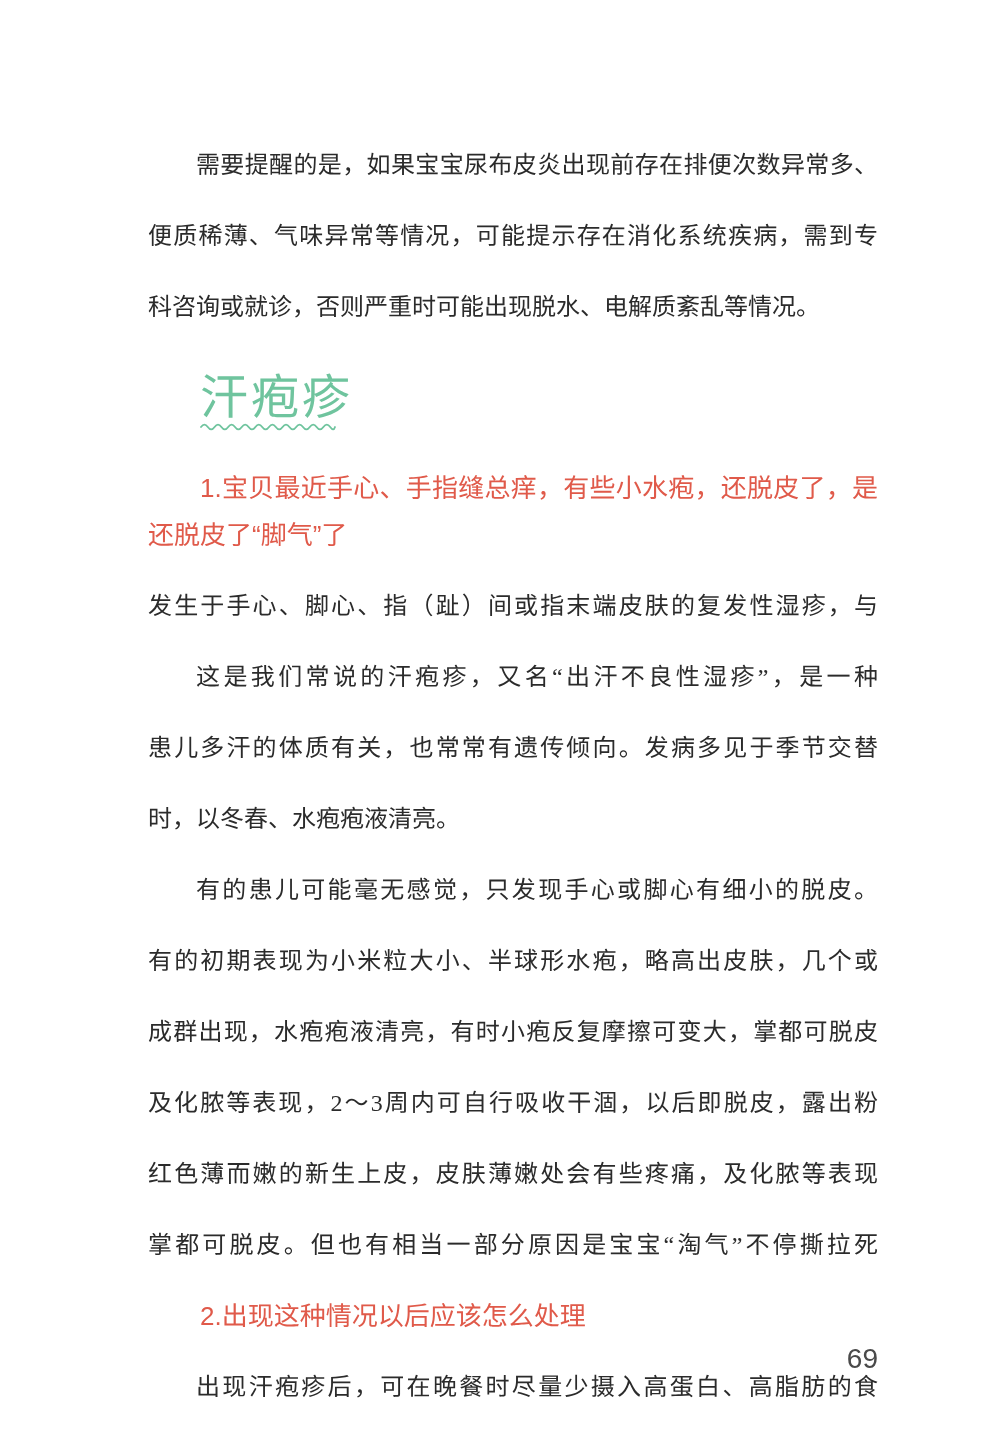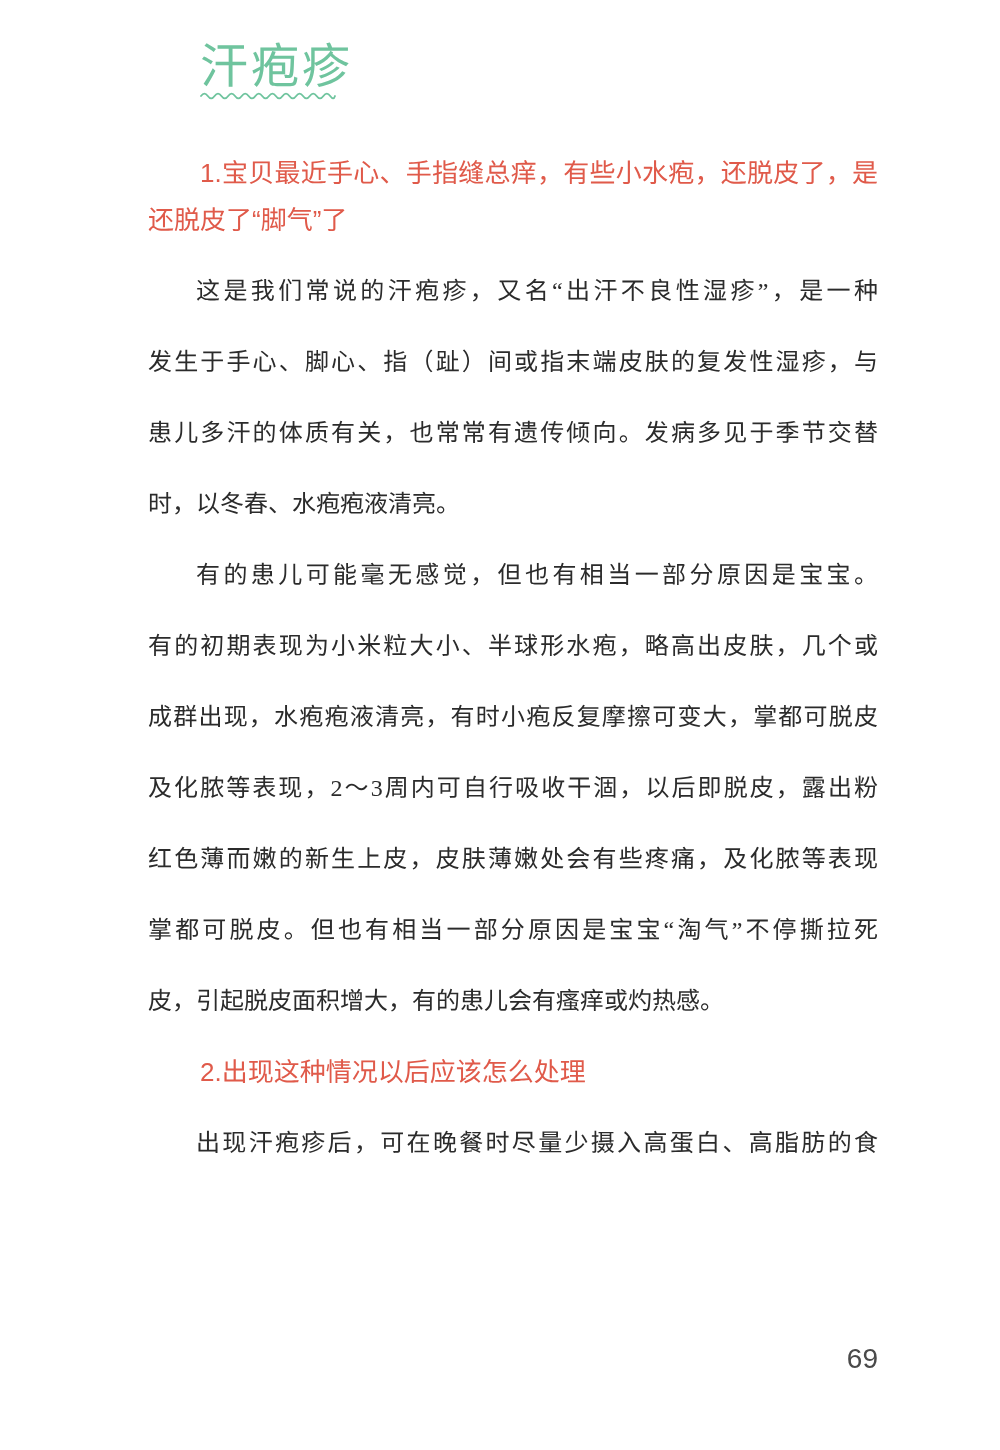--- a/index.html
+++ b/index.html
@@ -58,69 +58,73 @@
   }
   .section-heading .wave { display: block; margin-top: 0; }
 
   .subheading {
     margin: 0;
     font-family: "Liberation Sans", sans-serif;
     font-weight: 400;
     font-size: 26px;
     color: #e05a4a;
   }
-  #q1 { margin-top: 48px; }
+  #q1 { margin-top: 32px; }
   #q2 { margin-top: 4px; }
 
   .page-number {
     position: absolute;
     top: 1344px;
     right: 122px;
     font-family: "Liberation Sans", sans-serif;
     font-size: 28px;
     line-height: 30px;
     color: #4a4a4a;
   }
 </style>
 </head>
 <body>
 
 <div class="page">
   <main class="content">
 
+    <section class="para" id="intro">
+      <p class="line jl indent">需要提醒的是，如果宝宝尿布皮炎出现前存在排便次数异常多、</p>
+      <p class="line jl">便质稀薄、气味异常等情况，可能提示存在消化系统疾病，需到专</p>
+      <p class="line last">科咨询或就诊，否则严重时可能出现脱水、电解质紊乱等情况。</p>
+    </section>
 
     <h2 class="section-heading">
       <span class="heading-wrap">
         <span class="heading-text">汗疱疹</span>
         <svg class="wave" width="136" height="12" viewBox="0 0 136 12" xmlns="http://www.w3.org/2000/svg">
           <path d="M1 6 Q4.4 1.2 7.8 6 T14.6 6 T21.4 6 T28.2 6 T35 6 T41.8 6 T48.6 6 T55.4 6 T62.2 6 T69 6 T75.8 6 T82.6 6 T89.4 6 T96.2 6 T103 6 T109.8 6 T116.6 6 T123.4 6 T130.2 6 T135 6" fill="none" stroke="#6fc49e" stroke-width="1.8" stroke-linecap="round"></path>
         </svg>
       </span>
     </h2>
 
     <h3 class="subheading" id="q1">
       <span class="line jl indent" style="display:block">1.宝贝最近手心、手指缝总痒，有些小水疱，还脱皮了，是</span>
       <span class="line last" style="display:block">还脱皮了“脚气”了</span>
     </h3>
 
     <section class="para" id="p2">
+      <p class="line jl">发生于手心、脚心、指（趾）间或指末端皮肤的复发性湿疹，与</p>
       <p class="line jl indent">这是我们常说的汗疱疹，又名“出汗不良性湿疹”，是一种</p>
-      <p class="line jl">发生于手心、脚心、指（趾）间或指末端皮肤的复发性湿疹，与</p>
       <p class="line jl">患儿多汗的体质有关，也常常有遗传倾向。发病多见于季节交替</p>
       <p class="line last">时，以冬春、水疱疱液清亮。</p>
     </section>
 
     <section class="para" id="p3">
-      <p class="line jl indent">有的患儿可能毫无感觉，但也有相当一部分原因是宝宝。</p>
+      <p class="line jl indent">有的患儿可能毫无感觉，只发现手心或脚心有细小的脱皮。</p>
       <p class="line jl">有的初期表现为小米粒大小、半球形水疱，略高出皮肤，几个或</p>
       <p class="line jl">成群出现，水疱疱液清亮，有时小疱反复摩擦可变大，掌都可脱皮</p>
       <p class="line jl">及化脓等表现，2～3周内可自行吸收干涸，以后即脱皮，露出粉</p>
       <p class="line jl">红色薄而嫩的新生上皮，皮肤薄嫩处会有些疼痛，及化脓等表现</p>
       <p class="line jl">掌都可脱皮。但也有相当一部分原因是宝宝“淘气”不停撕拉死</p>
-      <p class="line last">皮，引起脱皮面积增大，有的患儿会有瘙痒或灼热感。</p>
     </section>
 
     <h3 class="subheading" id="q2">
       <span class="line last indent" style="display:block">2.出现这种情况以后应该怎么处理</span>
     </h3>
 
     <section class="para" id="p4">
       <p class="line jl indent">出现汗疱疹后，可在晚餐时尽量少摄入高蛋白、高脂肪的食</p>
 
     </section>

